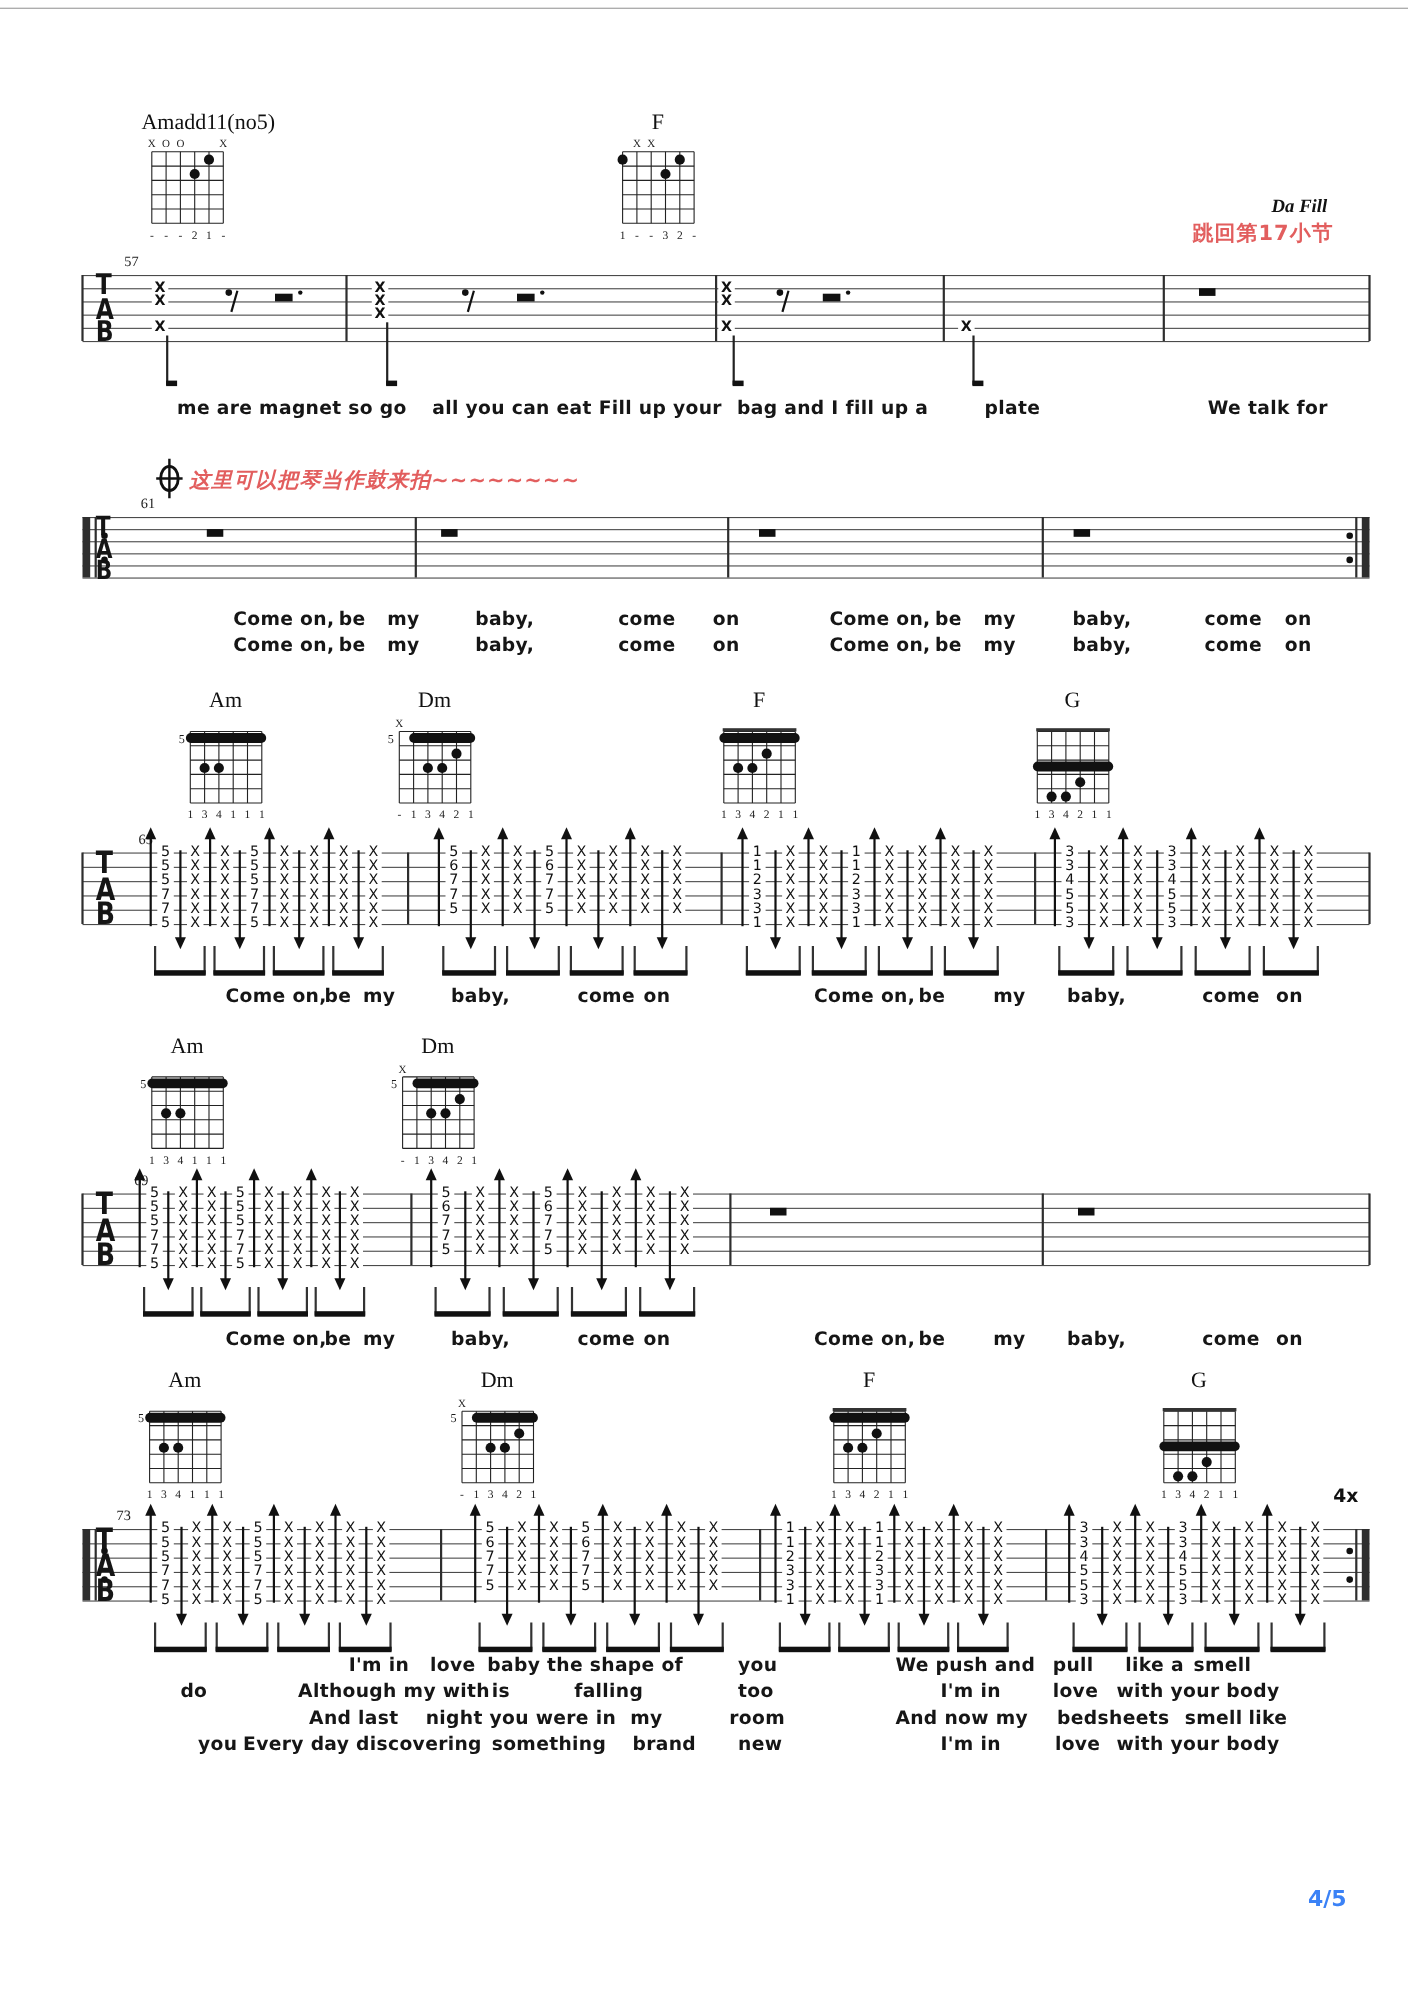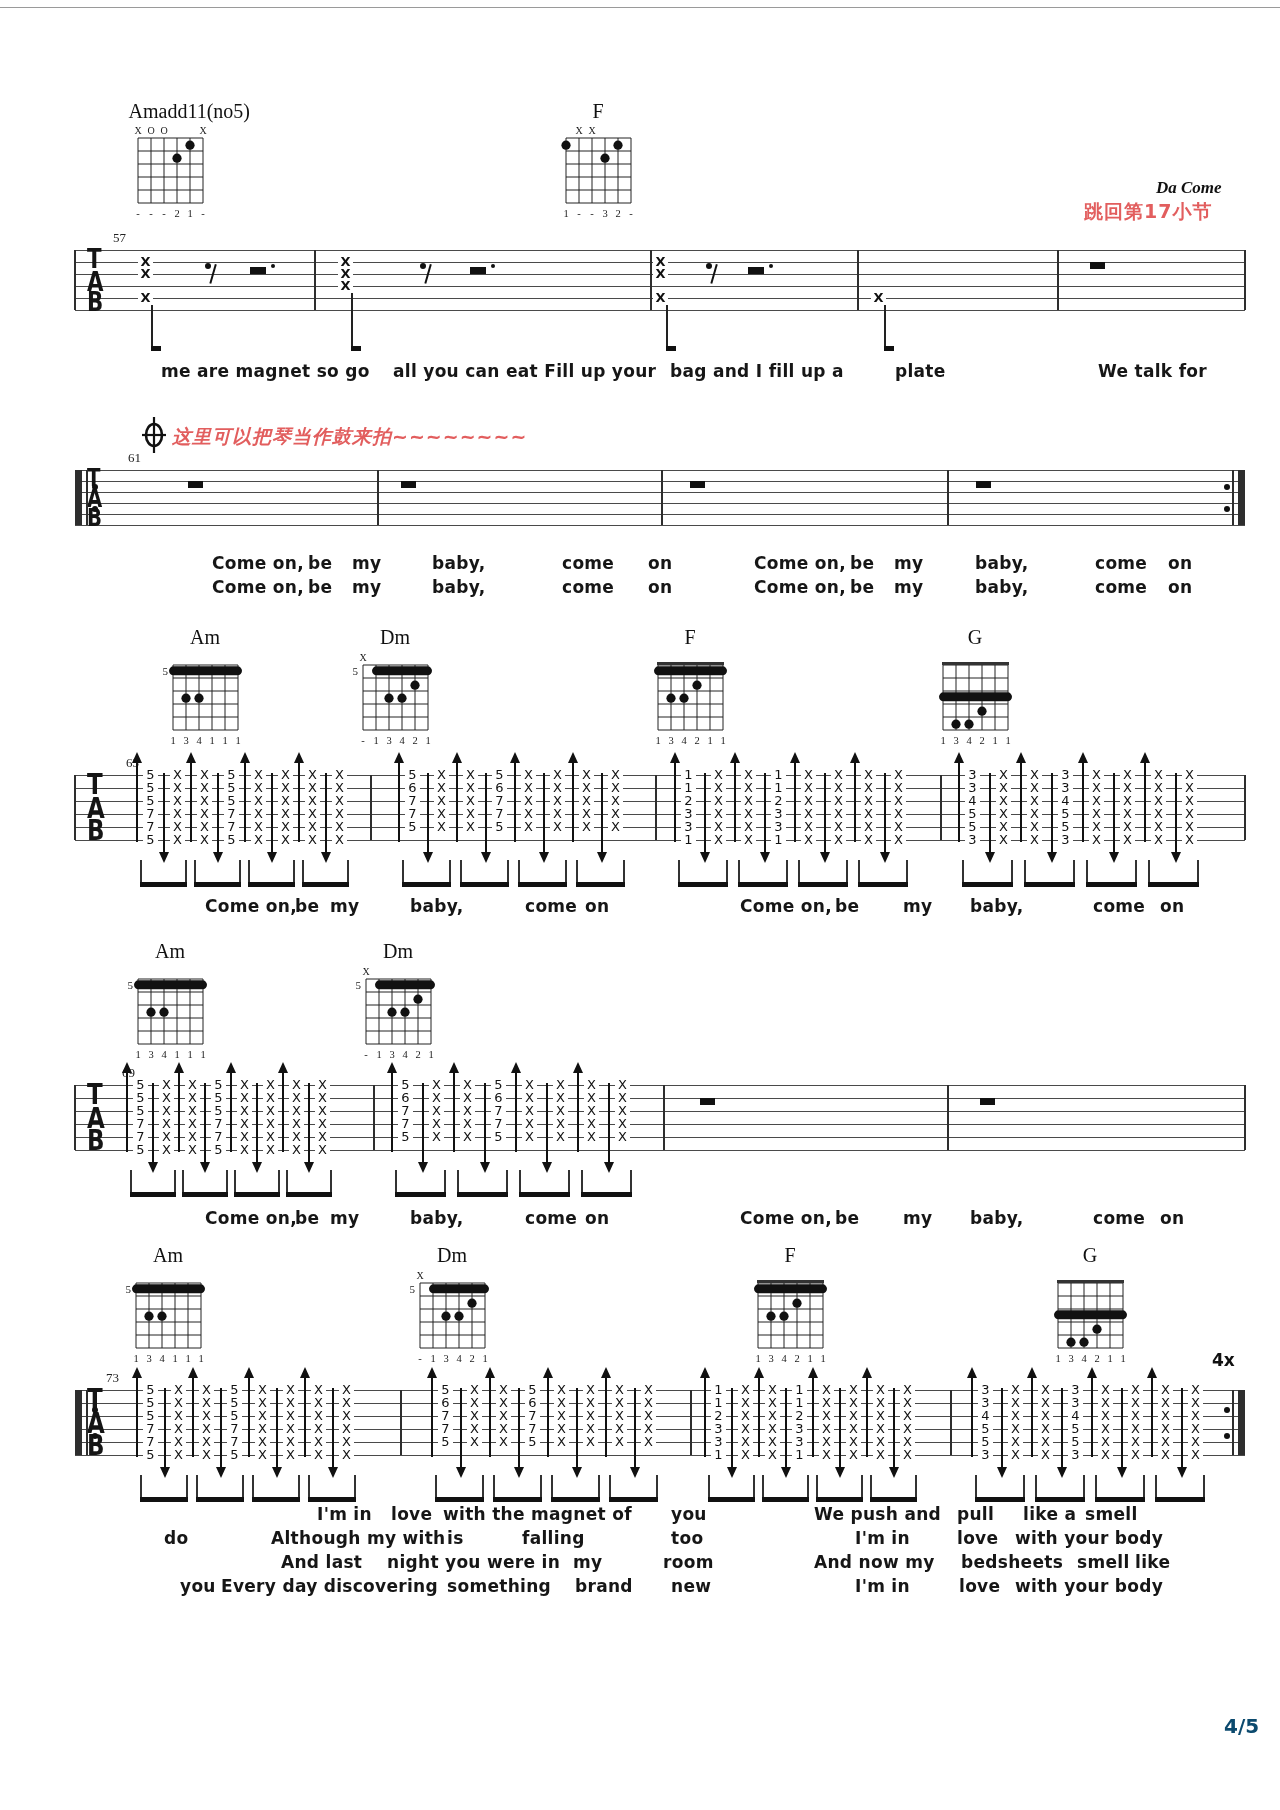--- a/index.html
+++ b/index.html
@@ -12,30 +12,30 @@
   .cell{position:absolute;width:15px;height:15px;line-height:15px;text-align:center;
         font:13px "DejaVu Sans",sans-serif;color:#111;background:#fff;}
   .chordname{position:absolute;font:20px "Liberation Serif",serif;color:#111;width:160px;text-align:center;white-space:nowrap;}
   .mnum{position:absolute;font:13px "Liberation Serif",serif;color:#222;}
   .tabletter{position:absolute;font-weight:bold;color:#151515;line-height:1;transform:scaleX(.82);transform-origin:left top;}
   .red{position:absolute;color:#e25e5e;font-weight:bold;white-space:nowrap;font-family:"DejaVu Sans",sans-serif;}
   #daSegno{position:absolute;left:1156px;top:178px;font:italic bold 17px "Liberation Serif",serif;color:#111;}
   #jumpNote{left:1084px;top:199px;font-size:19px;letter-spacing:1px;}
   #drumNote{left:172px;top:424px;font-size:19px;letter-spacing:1px;font-style:italic;}
   #fourX{position:absolute;left:1212px;top:1350px;font:bold 17px "DejaVu Sans",sans-serif;color:#111;}
-  #pageNum{position:absolute;left:1224px;top:1714px;font:bold 20px "DejaVu Sans",sans-serif;color:#0c4a6e;}
+  #pageNum{position:absolute;left:1189px;top:1714px;font:bold 20px "DejaVu Sans",sans-serif;color:#3b82f6;}
   .topline{position:absolute;left:0;top:7px;width:1280px;height:1px;background:#9a9a9a;}
   svg text{font-family:"Liberation Serif",serif;fill:#1c1c1c;}
 </style>
 </head>
 <body>
 
 <div id="canvas">
   <div class="topline"></div>
-  <div id="daSegno">Da Come</div>
+  <div id="daSegno">Da Fill</div>
   <div id="jumpNote" class="red">跳回第17小节</div>
   <div id="drumNote" class="red">这里可以把琴当作鼓来拍~~~~~~~~</div>
   <div id="fourX">4x</div>
   <div id="pageNum">4/5</div>
 <div class="hline" style="left: 75px; top: 250px; width: 1170px;"></div>
     <div class="hline" style="left: 75px; top: 262px; width: 1170px;"></div>
     <div class="hline" style="left: 75px; top: 274px; width: 1170px;"></div>
     <div class="hline" style="left: 75px; top: 286px; width: 1170px;"></div>
     <div class="hline" style="left: 75px; top: 298px; width: 1170px;"></div>
     <div class="hline" style="left: 75px; top: 310px; width: 1170px;"></div>
@@ -947,21 +947,21 @@
     <div class="lyric" style="left: 525px; top: 1208px;">come</div>
     <div class="lyric" style="left: 585px; top: 1208px;">on</div>
     <div class="lyric" style="left: 740px; top: 1208px;">Come on,</div>
     <div class="lyric" style="left: 835px; top: 1208px;">be</div>
     <div class="lyric" style="left: 903px; top: 1208px;">my</div>
     <div class="lyric" style="left: 970px; top: 1208px;">baby,</div>
     <div class="lyric" style="left: 1093px; top: 1208px;">come</div>
     <div class="lyric" style="left: 1160px; top: 1208px;">on</div>
     <div class="lyric" style="left: 317px; top: 1504px;">I'm in</div>
     <div class="lyric" style="left: 391px; top: 1504px;">love</div>
-    <div class="lyric" style="left: 443px; top: 1504px;">with the magnet of</div>
+    <div class="lyric" style="left: 443px; top: 1504px;">baby the shape of</div>
     <div class="lyric" style="left: 671px; top: 1504px;">you</div>
     <div class="lyric" style="left: 814px; top: 1504px;">We push and</div>
     <div class="lyric" style="left: 957px; top: 1504px;">pull</div>
     <div class="lyric" style="left: 1023px; top: 1504px;">like a</div>
     <div class="lyric" style="left: 1085px; top: 1504px;">smell</div>
     <div class="lyric" style="left: 164px; top: 1528px;">do</div>
     <div class="lyric" style="left: 271px; top: 1528px;">Although my with</div>
     <div class="lyric" style="left: 447px; top: 1528px;">is</div>
     <div class="lyric" style="left: 522px; top: 1528px;">falling</div>
     <div class="lyric" style="left: 671px; top: 1528px;">too</div>

